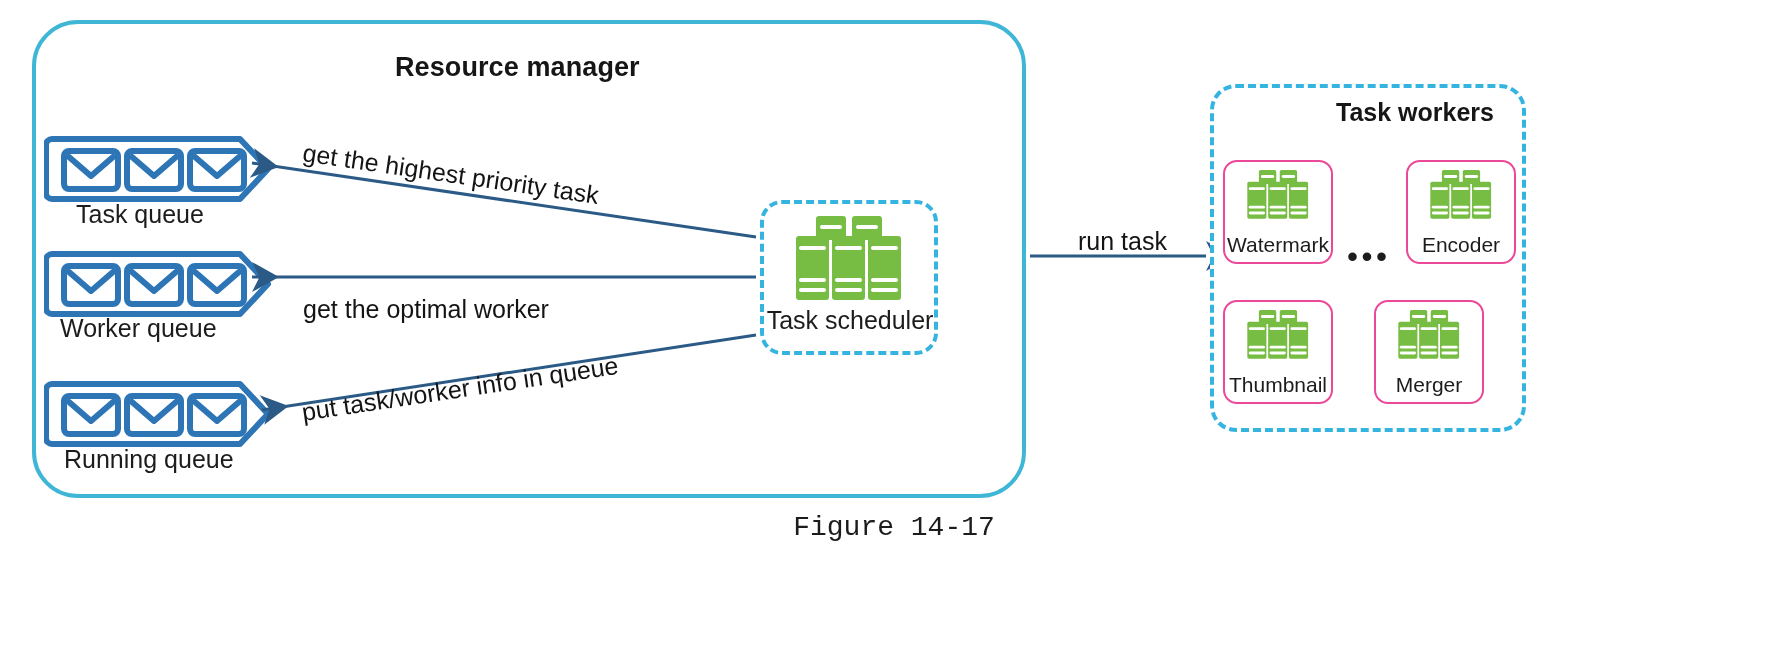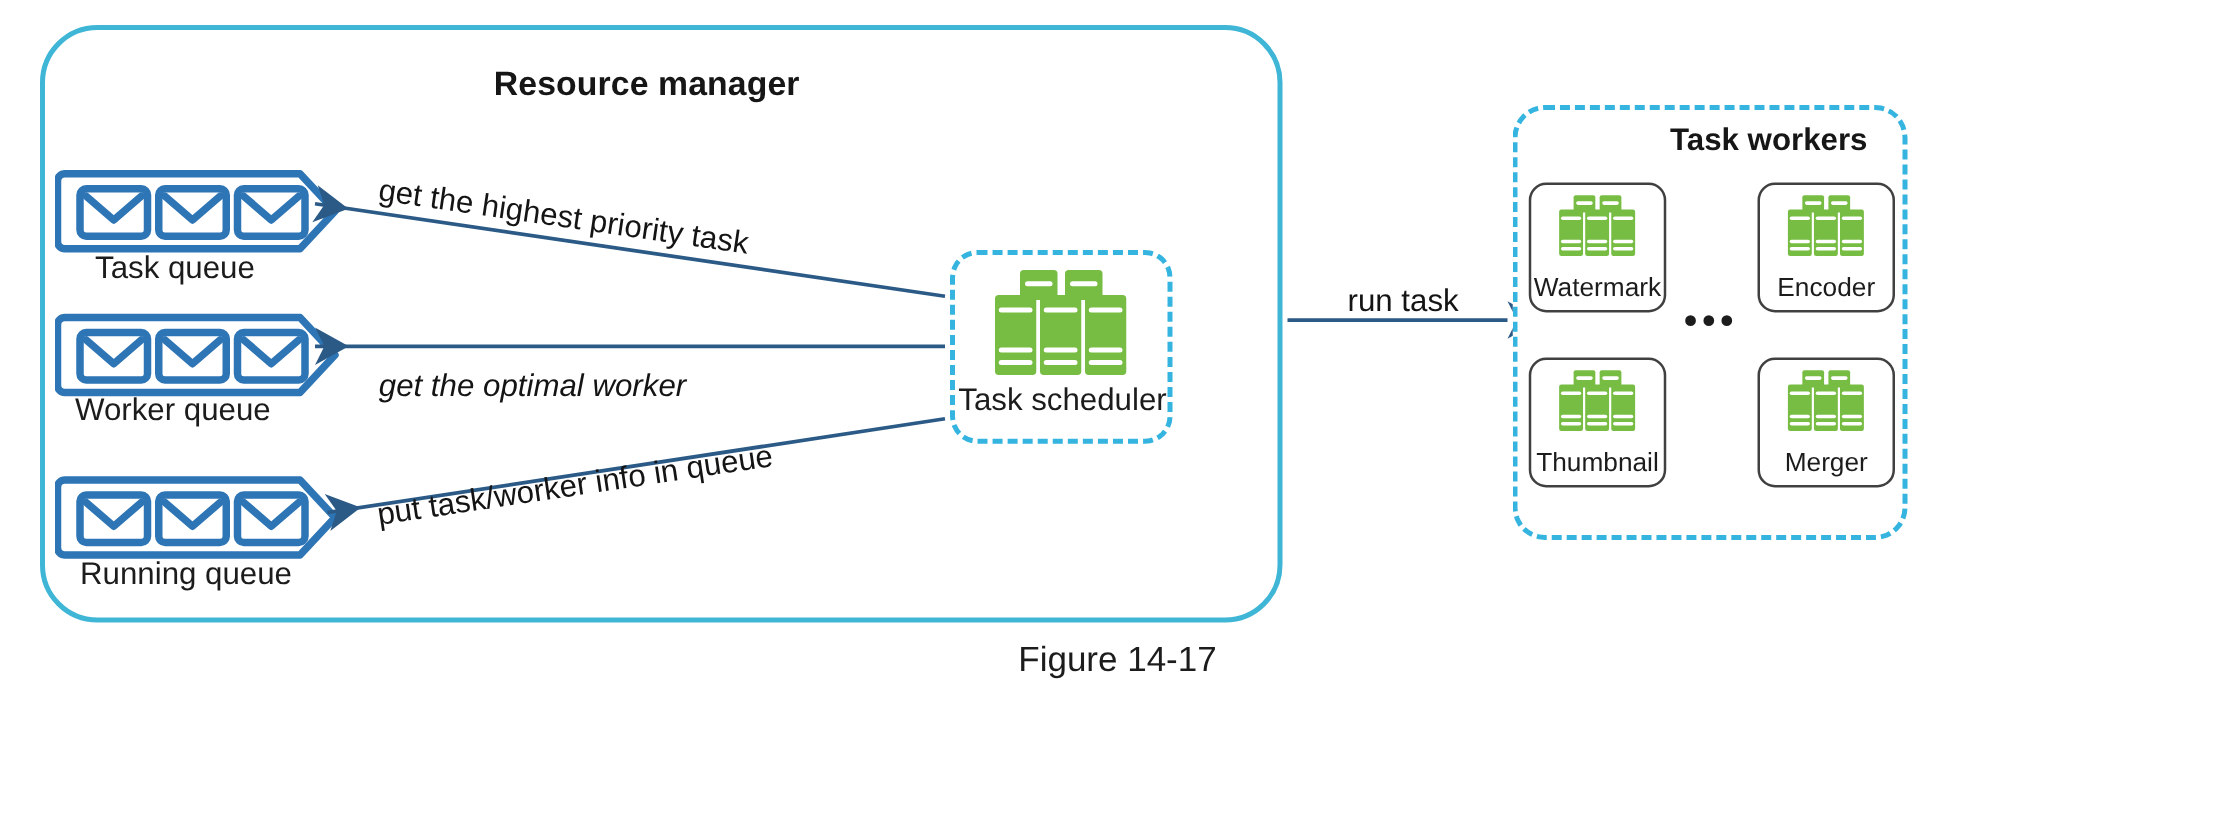--- a/index.html
+++ b/index.html
@@ -54,63 +54,64 @@
     left:765px;top:306px;width:170px;text-align:center;
     font-size:25px;color:#1c1c1c;
   }
 
   
   .arrow-label{
     font-size:25px;color:#141414;white-space:nowrap;
     transform-origin:left center;
   }
   #arrow-label-0{left:303px;top:138px;transform:rotate(8.3deg);}
-  #arrow-label-1{left:303px;top:295px;font-style:italic;}
+  #arrow-label-1{left:303px;top:295px;}
   #arrow-label-2{left:302px;top:398px;transform:rotate(-8.5deg);}
   #run-task-label{left:1078px;top:210px;font-size:25px;color:#141414;margin-top:17px;}
 
   
   #task-workers{
     left:1210px;top:84px;width:316px;height:348px;
     border:4px dashed #35b4e0;
     border-radius:26px;
     box-sizing:border-box;
     background:#ffffff;
   }
   #tw-title{
     left:1210px;top:98px;width:316px;text-align:center;
     font-size:25px;font-weight:bold;color:#161616;padding-left:47px;
   }
   .worker-card{
     width:110px;height:104px;
-    border:2px solid #404040;
+    border:2px solid #ec4899;
     border-radius:14px;
     box-sizing:border-box;
     background:#ffffff;
+    margin-top:14px;
   }
   .worker-label{
     position:absolute;left:0;bottom:5px;width:100%;
     text-align:center;font-size:21px;color:#1c1c1c;
     white-space:nowrap;
   }
   .worker-icon{position:absolute;left:50%;top:8px;transform:translateX(-50%);}
   #worker-0{left:1223px;top:146px;}
   #worker-1{left:1406px;top:146px;}
   #worker-2{left:1223px;top:286px;}
-  #worker-3{left:1406px;top:286px;padding-left:40px;}
+  #worker-3{left:1374px;top:286px;padding-left:40px;}
   #workers-ellipsis{
     left:1345px;top:250px;width:48px;text-align:center;
     font-size:30px;font-weight:bold;color:#1c1c1c;letter-spacing:4px;
     line-height:14px;
   }
 
   
   #figure-caption{
     left:0;top:512px;width:1788px;text-align:center;
-    font-size:28px;color:#1c1c1c;
+    font-size:28px;color:#1c1c1c;font-family:Liberation Mono, monospace;
   }
 
   
   #arrow-layer{left:0;top:0;width:1788px;height:650px;pointer-events:none;}
 </style>
 </head>
 <body>
 
 <div id="stage">
 

